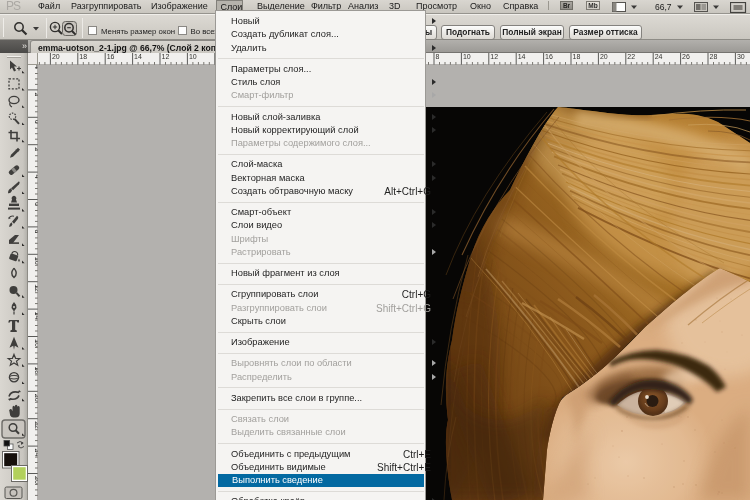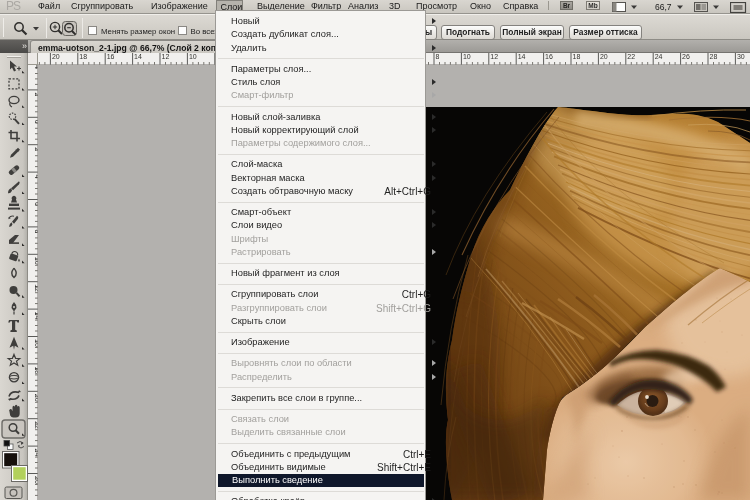--- a/index.html
+++ b/index.html
@@ -22,21 +22,21 @@
 #toolbar{left:0;top:53px;width:28px;height:447px;background:linear-gradient(90deg,#dad7d1,#c9c6c0 85%,#b3b1ab);border-right:1px solid #8e8c86}
 .tools{position:absolute;left:0;top:54px}
 #tgrip{left:7px;top:56px;width:14px;height:2px;border-top:1px solid #f2f0ec;border-bottom:1px solid #a5a29c}
 #menu{left:215px;top:10px;width:211px;height:490px;background:#f5f4f2;border:1px solid #9b9995;border-bottom:none}
 .mi{position:absolute;left:1px;width:225px}
 .mi .mt{position:absolute;left:14px;top:50%;transform:translateY(-50%);font-size:9.3px;color:#1f1f1f;white-space:nowrap}
 .mi.grey .mt{color:#a2a09d}
 .msc{position:absolute;right:11px;top:50%;transform:translateY(-50%);font-size:10px;color:#1f1f1f}
 .msc.grey,.mi.grey .msc{color:#a2a09d}
 .mar{position:absolute;right:6.5px;top:50%;transform:translateY(-50%);width:0;height:0;border:3.2px solid transparent;border-left-width:4px;border-right:none}
-.mi.hl{background:#0f172a;left:2px;width:206px}
+.mi.hl{background:#0369a1;left:2px;width:206px}
 .mi.hl .mt{color:#fff}
 .msep{position:absolute;left:2px;width:206px;height:1px;background:#dddbd7}
 .chk{position:absolute;width:9px;height:9px;background:#fdfdfd;border:1px solid #8a8884;top:11px}
 .olabel{position:absolute;font-size:7.8px;color:#1c1c1c;top:12px;line-height:9px;white-space:nowrap}
 .vsep{position:absolute;top:3px;height:20px;width:1px;background:#a6a39d;border-right:1px solid #eceae6}
 .btn{position:absolute;top:9.5px;height:15px;border:1px solid #84827e;border-radius:3px;background:linear-gradient(#fcfcfb,#dcd9d3);font-size:8.4px;font-weight:bold;color:#222;text-align:center;line-height:13px}
 .appico{position:absolute;top:2px}
 </style></head>
 <body>
 <div class="abs" id="paste"></div>
@@ -472,21 +472,21 @@
     <div class="olabel" style="left:101px">Менять размер окон</div>
     <div class="chk" style="left:178px"></div>
     <div class="olabel" style="left:190.5px">Во всех окнах</div>
     <div class="btn" style="left:347px;width:90px">Реальные пикселы</div>
     <div class="btn" style="left:441px;width:54px">Подогнать</div>
     <div class="btn" style="left:500px;width:64px">Полный экран</div>
     <div class="btn" style="left:569px;width:73px">Размер оттиска</div>
   </div>
 <div class="abs" id="menubar">
     <span class="mb" style="left:38px">Файл</span>
-    <span class="mb" style="left:71px">Сгруппировать</span>
+    <span class="mb" style="left:71px">Разгруппировать</span>
     <span class="mb" style="left:151px">Изображение</span>
     <span class="mb" style="left:257px">Выделение</span>
     <span class="mb" style="left:311px">Фильтр</span>
     <span class="mb" style="left:348px">Анализ</span>
     <span class="mb" style="left:389px">3D</span>
     <span class="mb" style="left:416px">Просмотр</span>
     <span class="mb" style="left:470px">Окно</span>
     <span class="mb" style="left:503px">Справка</span>
     <div style="position:absolute;left:548px;top:1px;width:1px;height:9px;background:#9a978f"></div>
     <div style="position:absolute;left:560px;top:1px;width:13px;height:9px;background:linear-gradient(#a9a6a0,#8f8c86);border:1px solid #6f6d66;font-size:6.5px;font-weight:bold;color:#262523;text-align:center;line-height:7px">Br</div>

